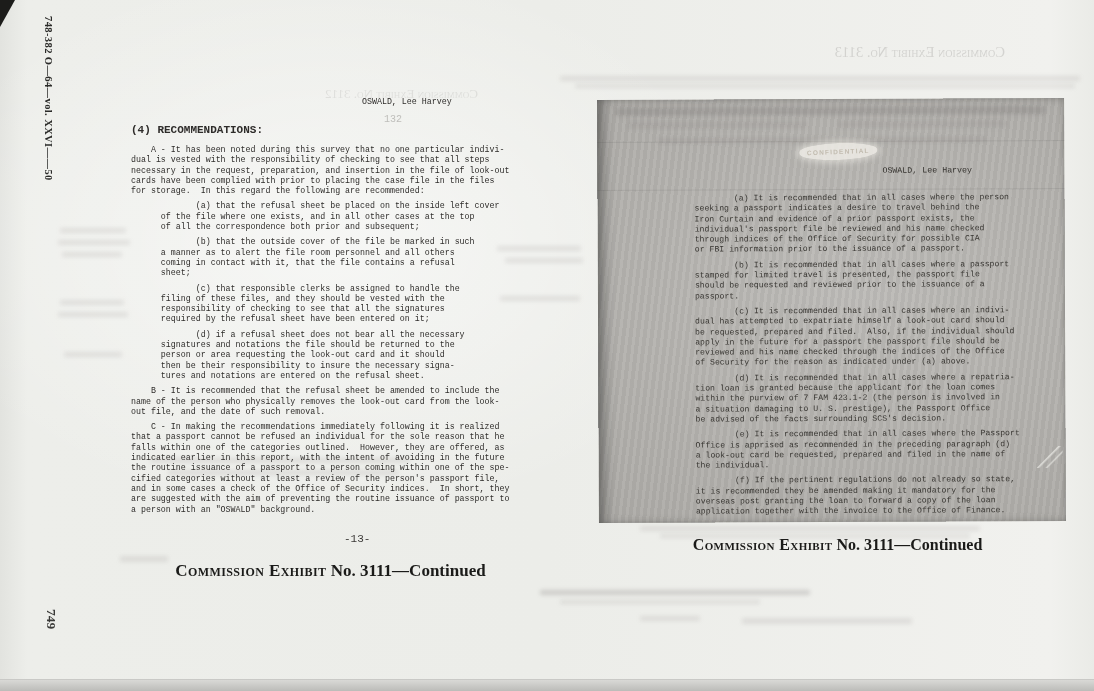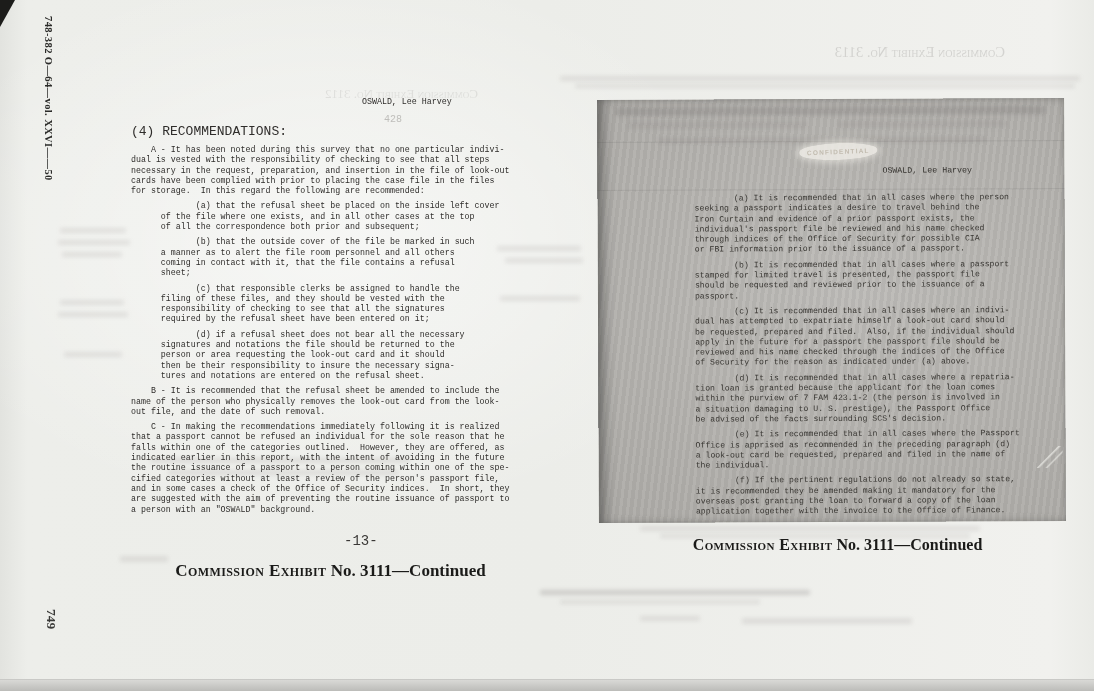--- a/index.html
+++ b/index.html
@@ -21,22 +21,22 @@
     letter-spacing:0.4px;color:#2a2a28;white-space:nowrap;}
   .folio{left:59px;top:609px;width:46px;transform:rotate(90deg);transform-origin:0 0;
     font-family:"Liberation Serif","DejaVu Serif",serif;font-weight:bold;font-size:13.5px;
     color:#3a3a38;white-space:nowrap;}
   
   .tw{font-family:"Liberation Mono","DejaVu Sans Mono",monospace;white-space:pre;}
   .left-body{left:131px;top:145px;width:410px;font-size:8.3px;line-height:10.3px;color:#2e2c2a;}
   .left-body .para{margin-bottom:5px;}
   .tline{white-space:pre;}
   .left-header{left:362px;top:97px;font-size:8.3px;color:#2e2c2a;}
-  .left-heading{left:131px;top:124px;font-size:13px;color:#2e2c2a;}
-  .left-pagenum{left:344px;top:533px;font-size:14px;color:#3a3836;}
+  .left-heading{left:131px;top:124px;font-size:11px;color:#2e2c2a;font-weight:bold;}
+  .left-pagenum{left:344px;top:533px;font-size:11px;color:#3a3836;}
   
   .caption{font-family:"Liberation Serif","DejaVu Serif",serif;font-weight:700;color:#1b1b19;
     white-space:nowrap;text-align:center;}
   .caption .sc{font-variant-caps:small-caps;letter-spacing:0.4px;}
   .caption-left{left:168px;top:561px;width:325px;font-size:17px;}
   .caption-right{left:690px;top:536px;width:295px;font-size:16px;}
   
   .gray-page{left:598px;top:99px;width:467px;height:423px;transform:rotate(-0.25deg);
     background:
       repeating-linear-gradient(97deg,rgba(255,255,255,0.04) 0 3px,rgba(0,0,0,0.035) 3px 7px),
@@ -66,21 +66,21 @@
 </head>
 <body>
 
 <div class="abs corner-wedge"></div>
 <div class="abs bottom-strip"></div>
 <div class="abs spine-label">748-382 O—64—vol. XXVI——50</div>
 <div class="abs folio">749</div>
 
 <div class="abs bleed" style="left:268px;top:86px;width:210px;font-size:13px;opacity:0.35;">Commission Exhibit No. 3112</div>
 <div class="abs bleed" style="left:737px;top:44px;width:268px;font-size:14.5px;opacity:0.55;">Commission Exhibit No. 3113</div>
-<div class="abs" style="left:384px;top:114px;font-family:'Liberation Mono',monospace;font-size:10px;color:rgba(140,138,134,0.5);filter:blur(0.6px);">428</div>
+<div class="abs" style="left:384px;top:114px;font-family:'Liberation Mono',monospace;font-size:10px;color:rgba(140,138,134,0.5);filter:blur(0.6px);">132</div>
 <div class="abs smudge" style="left:560px;top:76px;width:520px;height:5px;"></div>
 <div class="abs smudge" style="left:575px;top:84px;width:500px;height:4px;"></div>
 <div class="abs smudge" style="left:60px;top:228px;width:66px;height:5px;"></div>
 <div class="abs smudge" style="left:58px;top:240px;width:72px;height:5px;"></div>
 <div class="abs smudge" style="left:62px;top:252px;width:60px;height:5px;"></div>
 <div class="abs smudge" style="left:60px;top:300px;width:64px;height:5px;"></div>
 <div class="abs smudge" style="left:58px;top:312px;width:70px;height:5px;"></div>
 <div class="abs smudge" style="left:64px;top:352px;width:58px;height:5px;"></div>
 <div class="abs smudge" style="left:497px;top:246px;width:84px;height:5px;"></div>
 <div class="abs smudge" style="left:505px;top:258px;width:78px;height:5px;"></div>

